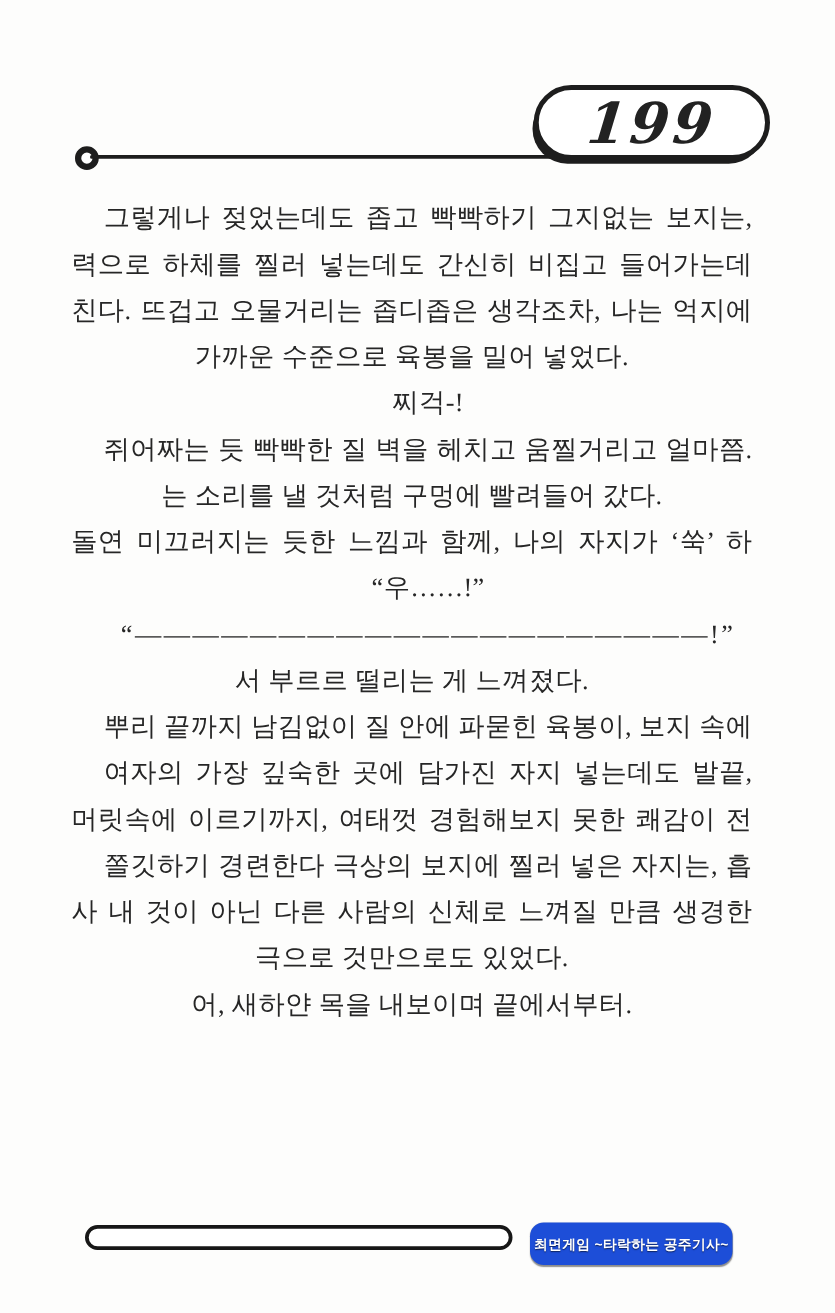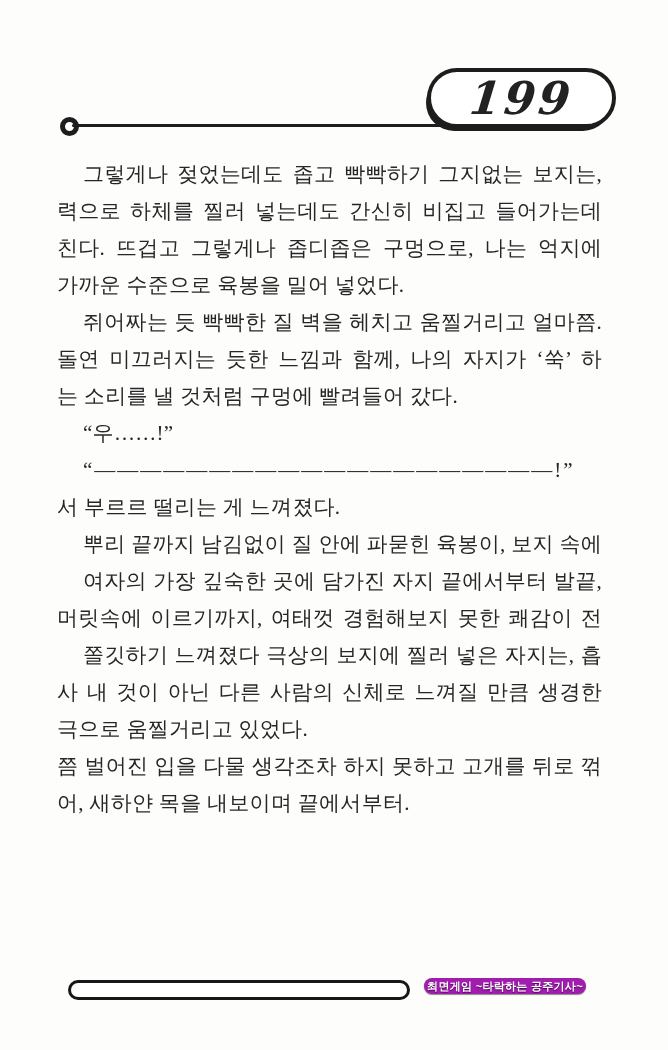--- a/index.html
+++ b/index.html
@@ -23,32 +23,32 @@
   .hdr-num{
     font-family:"DejaVu Serif","Liberation Serif",serif;
     font-style:italic;font-weight:bold;font-size:45px;color:#222;
     letter-spacing:3px;transform:skewX(-6deg);line-height:1;
   }
   
   .body-text{
     position:absolute;left:57px;top:156px;width:545px;
     font-size:21px;line-height:37px;color:#262626;letter-spacing:.3px;
   }
-  .line{height:37px;overflow:hidden;white-space:nowrap;}
+  .line{height:37px;overflow:hidden;white-space:nowrap;text-align:center;}
   .line.fill{white-space:normal;text-align:justify;text-align-last:justify;}
   .line.indent{padding-left:26px;}
   .line.dash{letter-spacing:2px;}
   
   .ftr-capsule{
     position:absolute;left:68px;top:980px;width:342px;height:20px;box-sizing:border-box;
     background:#fff;border:3px solid #171717;border-radius:11px;
   }
   .ftr-pill{
-    position:absolute;left:424px;top:978px;width:162px;height:16px;
-    background:#a21caf;border-radius:11px;box-shadow:0 1px 1px rgba(0,0,0,.45);
+    position:absolute;left:424px;top:978px;width:162px;height:34px;
+    background:#1d4ed8;border-radius:11px;box-shadow:0 1px 1px rgba(0,0,0,.45);
     display:flex;align-items:center;justify-content:center;
   }
   .ftr-label{
     color:#ffffff;font-family:"Liberation Sans","DejaVu Sans",sans-serif;
     font-size:11px;font-weight:bold;letter-spacing:.3px;white-space:nowrap;
     text-shadow:0 1px 1px rgba(0,0,0,.6);
   }
 </style>
 </head>
 <body>
@@ -57,35 +57,35 @@
 
   <div class="hdr-ring"></div>
   <div class="hdr-rule"></div>
   <div class="hdr-pill">
     <span class="hdr-num">199</span>
   </div>
 
   <div class="body-text">
       <div class="line indent fill">그렇게나 젖었는데도 좁고 빡빡하기 그지없는 보지는, 전</div>
       <div class="line fill">력으로 하체를 찔러 넣는데도 간신히 비집고 들어가는데 그</div>
-      <div class="line fill">친다. 뜨겁고 그렇게나 좁디좁은 구멍으로, 나는 억지에</div>
+      <div class="line fill">친다. 뜨겁고 오물거리는 좁디좁은 생각조차, 나는 억지에</div>
       <div class="line">가까운 수준으로 육봉을 밀어 넣었다.</div>
+      <div class="line indent">찌걱-!</div>
       <div class="line indent fill">쥐어짜는 듯 빡빡한 질 벽을 헤치고 움찔거리고 얼마쯤.</div>
+      <div class="line">는 소리를 낼 것처럼 구멍에 빨려들어 갔다.</div>
       <div class="line fill">돌연 미끄러지는 듯한 느낌과 함께, 나의 자지가 ‘쑥’ 하</div>
-      <div class="line">는 소리를 낼 것처럼 구멍에 빨려들어 갔다.</div>
       <div class="line indent">“우……!”</div>
       <div class="line indent dash">“————————————————————!”</div>
       <div class="line">서 부르르 떨리는 게 느껴졌다.</div>
       <div class="line indent fill">뿌리 끝까지 남김없이 질 안에 파묻힌 육봉이, 보지 속에</div>
-      <div class="line indent fill">여자의 가장 깊숙한 곳에 담가진 자지 끝에서부터 발끝,</div>
+      <div class="line indent fill">여자의 가장 깊숙한 곳에 담가진 자지 넣는데도 발끝,</div>
       <div class="line fill">머릿속에 이르기까지, 여태껏 경험해보지 못한 쾌감이 전기</div>
-      <div class="line indent fill">쫄깃하기 느껴졌다 극상의 보지에 찔러 넣은 자지는, 흡</div>
+      <div class="line indent fill">쫄깃하기 경련한다 극상의 보지에 찔러 넣은 자지는, 흡</div>
       <div class="line fill">사 내 것이 아닌 다른 사람의 신체로 느껴질 만큼 생경한 자</div>
-      <div class="line">극으로 움찔거리고 있었다.</div>
-      <div class="line fill">쯤 벌어진 입을 다물 생각조차 하지 못하고 고개를 뒤로 꺾</div>
+      <div class="line">극으로 것만으로도 있었다.</div>
       <div class="line">어, 새하얀 목을 내보이며 끝에서부터.</div>
     </div>
 
   <div class="ftr-capsule"></div>
   <div class="ftr-pill">
     <span class="ftr-label">최면게임 ~타락하는 공주기사~</span>
   </div>
 
 </div>
 

